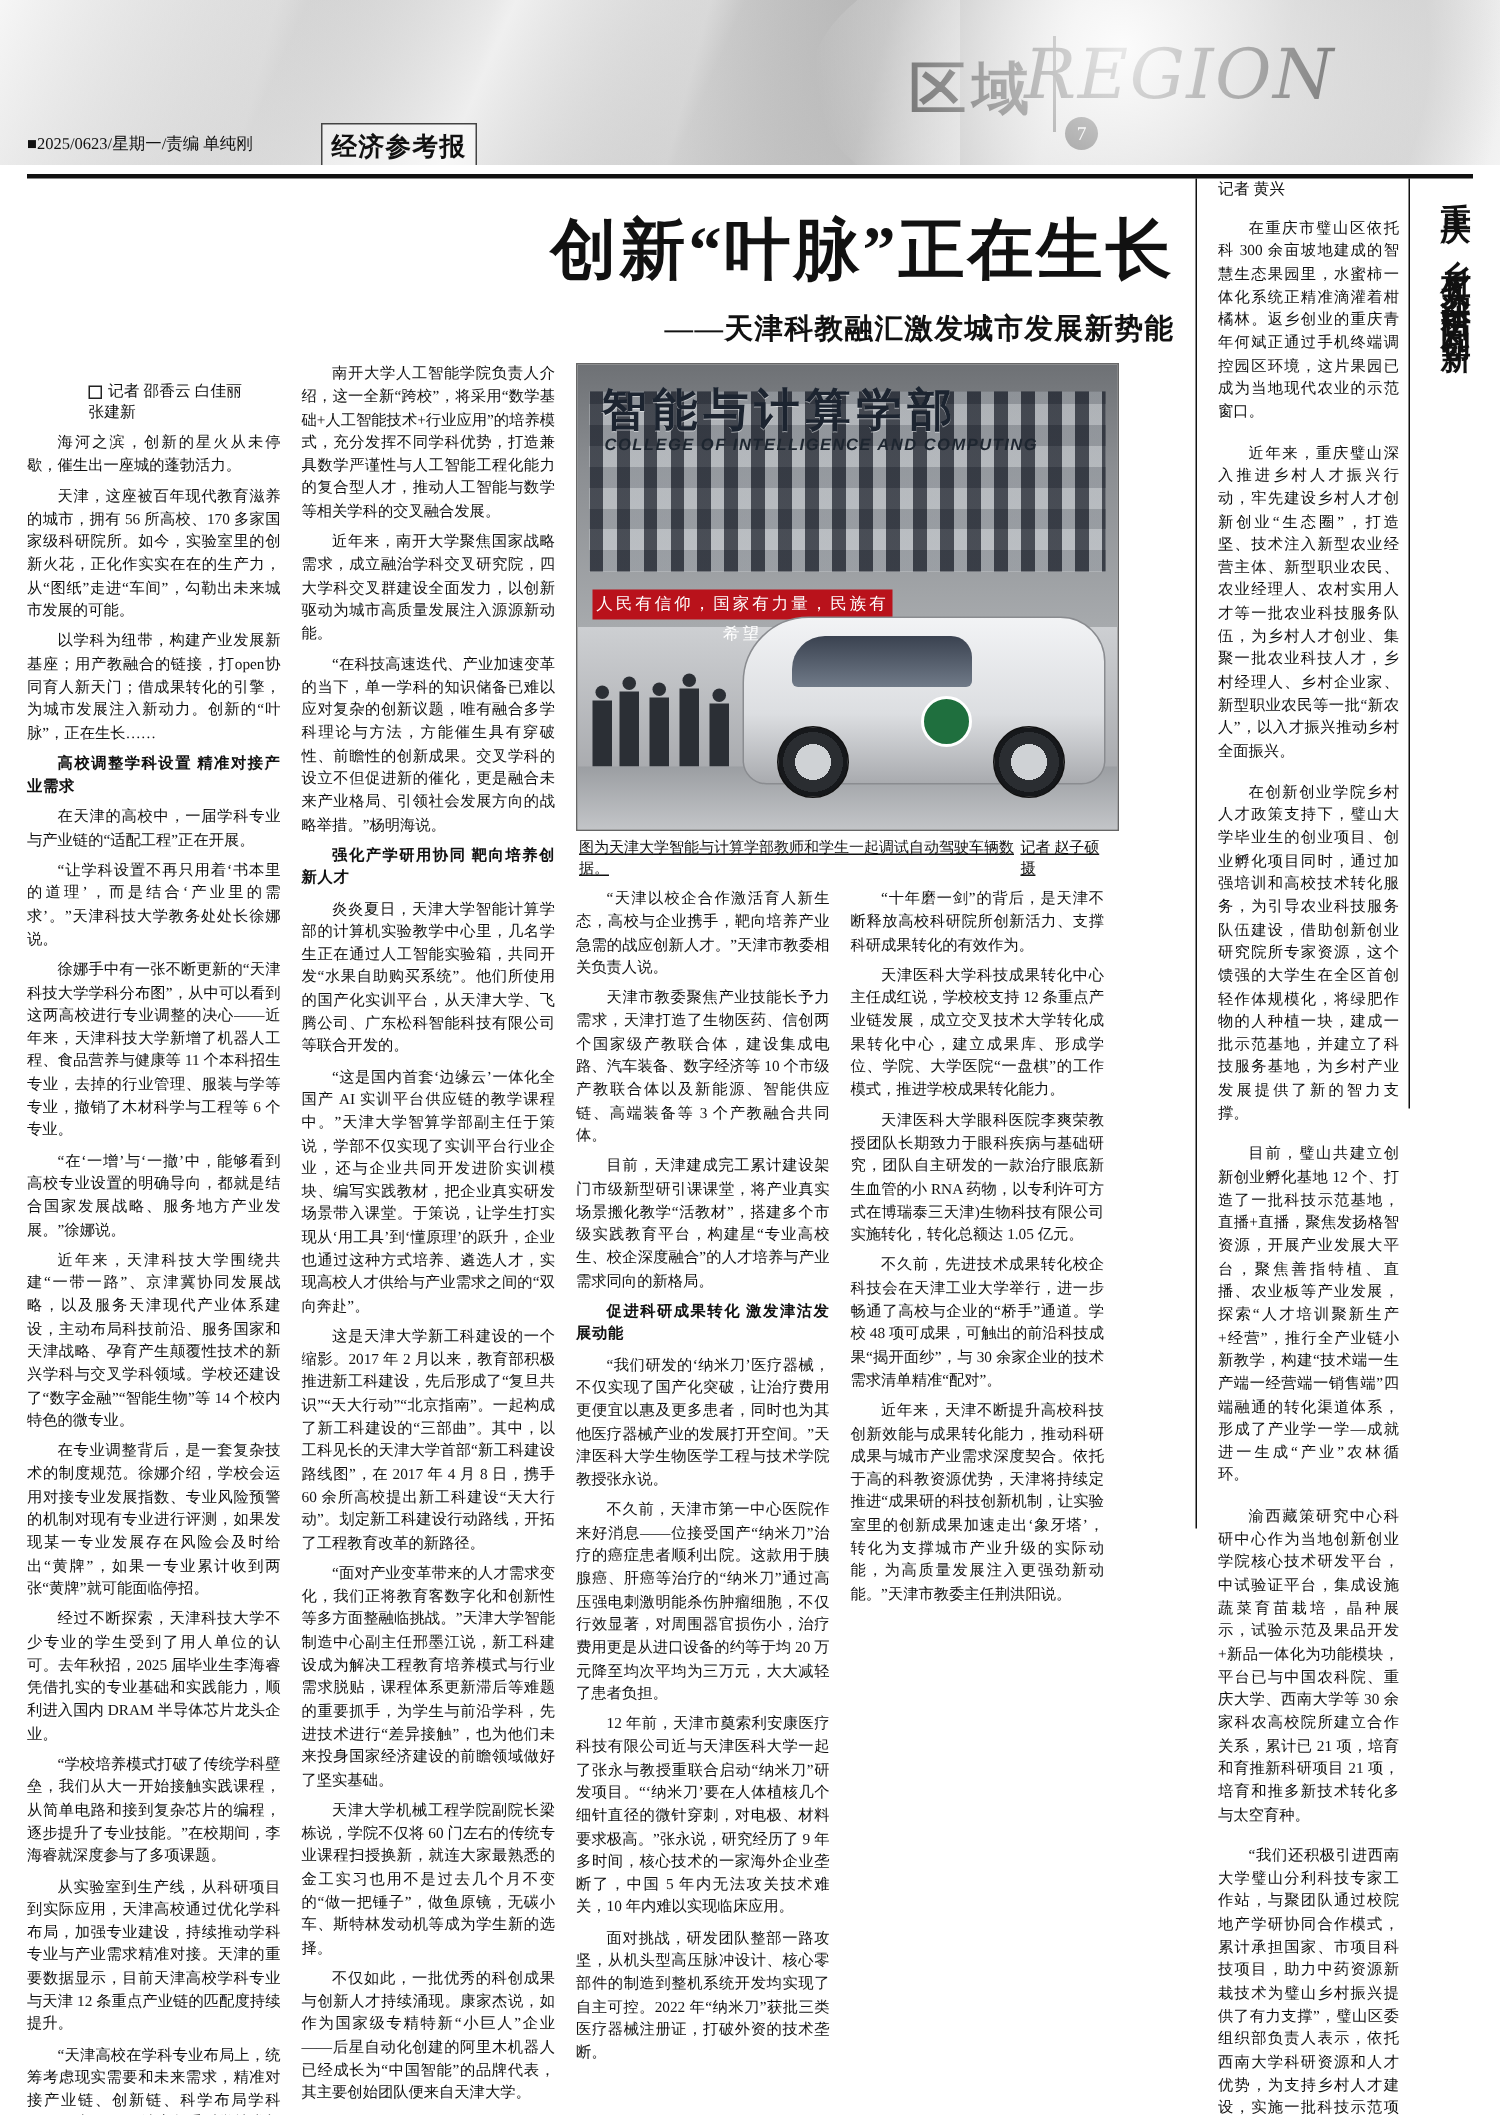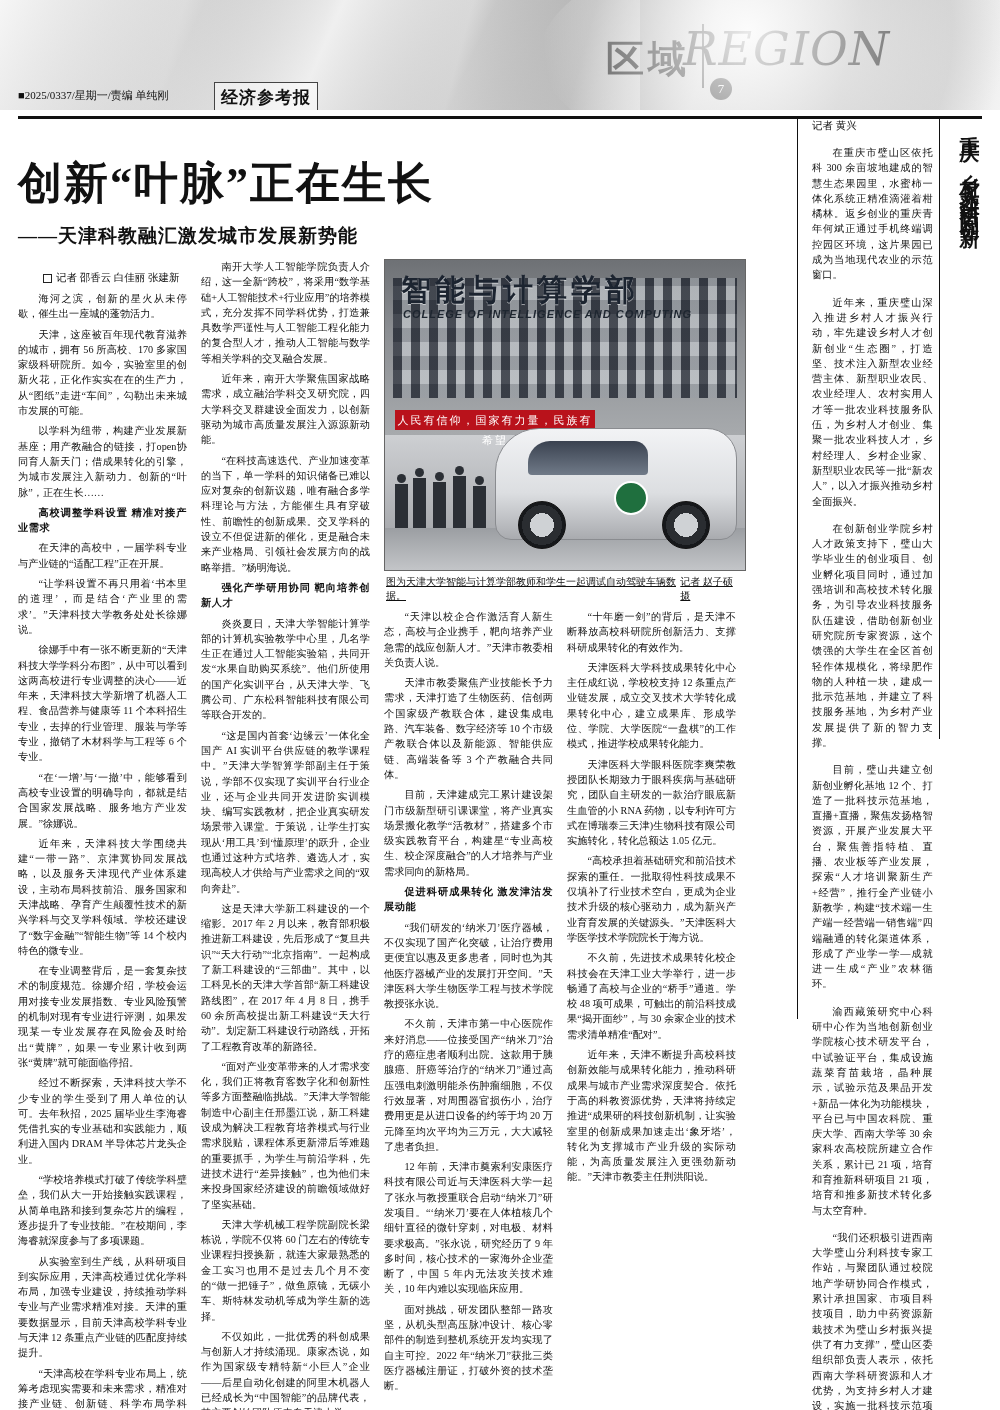--- a/index.html
+++ b/index.html
@@ -47,30 +47,30 @@
   }
   .mh-paper{
     position:absolute;left:214px;top:82px;font-size:17px;font-weight:bold;letter-spacing:1px;
     border:1px solid #444;padding:3px 6px;background:rgba(255,255,255,.5);
   }
   .hr-thick{height:3px;width:964px;margin:6px auto 0;background:#111;}
 
   .body-wrap{position:relative;width:964px;margin:0 auto;}
 
   .headline{
-    text-align:left;padding-top:35px;
+    text-align:right;padding-top:18px;
   }
   .headline h1{
     margin:0;font-size:44px;font-weight:bold;letter-spacing:2px;font-family:"Liberation Serif",serif;
   }
   .headline h2{
     margin:10px 0 0;font-size:19px;font-weight:bold;letter-spacing:1px;
   }
   .byline{
-    font-size:10.5px;margin:12px 0 6px;padding-left:25px;
+    font-size:10.5px;margin:12px 16px 6px;padding-left:25px;
   }
   .byline .box{display:inline-block;width:7px;height:7px;border:1px solid #222;margin-right:4px;vertical-align:middle;}
 
   .cols{display:flex;gap:14px;align-items:flex-start;}
   .col{width:169px;}
   .col p{
     margin:0 0 5px;font-size:10.2px;line-height:1.5;text-align:justify;text-indent:2em;
     font-family:"Liberation Serif",serif;
   }
   .subhead{
@@ -150,21 +150,21 @@
 <body>
 
 <div class="page">
 
   <div class="masthead">
     <div class="mh-region">区域</div>
     <div class="mh-divider"></div>
     <div class="mh-latin">REGION</div>
     <div class="mh-pagenum">7</div>
     <div class="mh-date">
-      <span>■</span><span>2025/0337/星期一/责编 单纯刚</span>
+      <span>■</span><span>2025/0623/星期一/责编 单纯刚</span>
     </div>
     <div class="mh-paper">经济参考报</div>
   </div>
 
   <div class="hr-thick"></div>
 
   <div class="body-wrap">
 
     <div class="cols">
 
@@ -250,21 +250,20 @@
                 <p class="subhead">促进科研成果转化 激发津沽发展动能</p>
                 <p>“我们研发的‘纳米刀’医疗器械，不仅实现了国产化突破，让治疗费用更便宜以惠及更多患者，同时也为其他医疗器械产业的发展打开空间。”天津医科大学生物医学工程与技术学院教授张永说。</p>
                 <p>不久前，天津市第一中心医院作来好消息——位接受国产“纳米刀”治疗的癌症患者顺利出院。这款用于胰腺癌、肝癌等治疗的“纳米刀”通过高压强电刺激明能杀伤肿瘤细胞，不仅行效显著，对周围器官损伤小，治疗费用更是从进口设备的约等于均 20 万元降至均次平均为三万元，大大减轻了患者负担。</p>
                 <p>12 年前，天津市奠索利安康医疗科技有限公司近与天津医科大学一起了张永与教授重联合启动“纳米刀”研发项目。“‘纳米刀’要在人体植核几个细针直径的微针穿刺，对电极、材料要求极高。”张永说，研究经历了 9 年多时间，核心技术的一家海外企业垄断了，中国 5 年内无法攻关技术难关，10 年内难以实现临床应用。</p>
                 <p>面对挑战，研发团队整部一路攻坚，从机头型高压脉冲设计、核心零部件的制造到整机系统开发均实现了自主可控。2022 年“纳米刀”获批三类医疗器械注册证，打破外资的技术垄断。</p>
               </div>
               <div class="col">
                 <p>“十年磨一剑”的背后，是天津不断释放高校科研院所创新活力、支撑科研成果转化的有效作为。</p>
                 <p>天津医科大学科技成果转化中心主任成红说，学校校支持 12 条重点产业链发展，成立交叉技术大学转化成果转化中心，建立成果库、形成学位、学院、大学医院“一盘棋”的工作模式，推进学校成果转化能力。</p>
                 <p>天津医科大学眼科医院李爽荣教授团队长期致力于眼科疾病与基础研究，团队自主研发的一款治疗眼底新生血管的小 RNA 药物，以专利许可方式在博瑞泰三天津)生物科技有限公司实施转化，转化总额达 1.05 亿元。</p>
-                <p>“高校承担着基础研究和前沿技术探索的重任。一批取得性科技成果不仅填补了行业技术空白，更成为企业技术升级的核心驱动力，成为新兴产业育育发展的关键源头。”天津医科大学医学技术学院院长于海方说。</p>
                 <p>不久前，先进技术成果转化校企科技会在天津工业大学举行，进一步畅通了高校与企业的“桥手”通道。学校 48 项可成果，可触出的前沿科技成果“揭开面纱”，与 30 余家企业的技术需求清单精准“配对”。</p>
                 <p>近年来，天津不断提升高校科技创新效能与成果转化能力，推动科研成果与城市产业需求深度契合。依托于高的科教资源优势，天津将持续定推进“成果研的科技创新机制，让实验室里的创新成果加速走出‘象牙塔’，转化为支撑城市产业升级的实际动能，为高质量发展注入更强劲新动能。”天津市教委主任荆洪阳说。</p>
               </div>
             </div>
           </div>
 
         </div>
       </div>
 
       <div class="vrule" style="height:900px;"></div>

